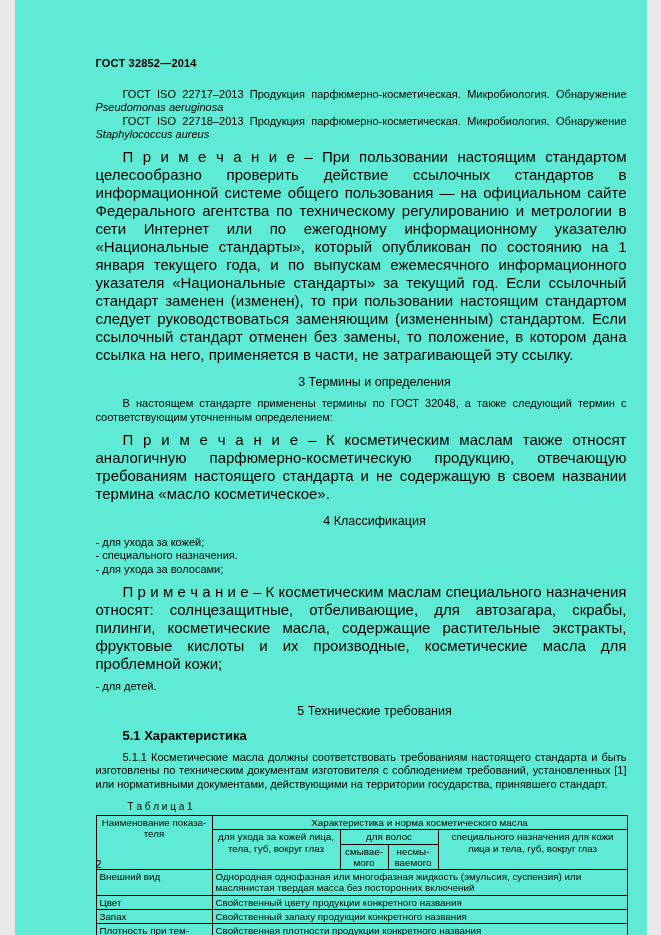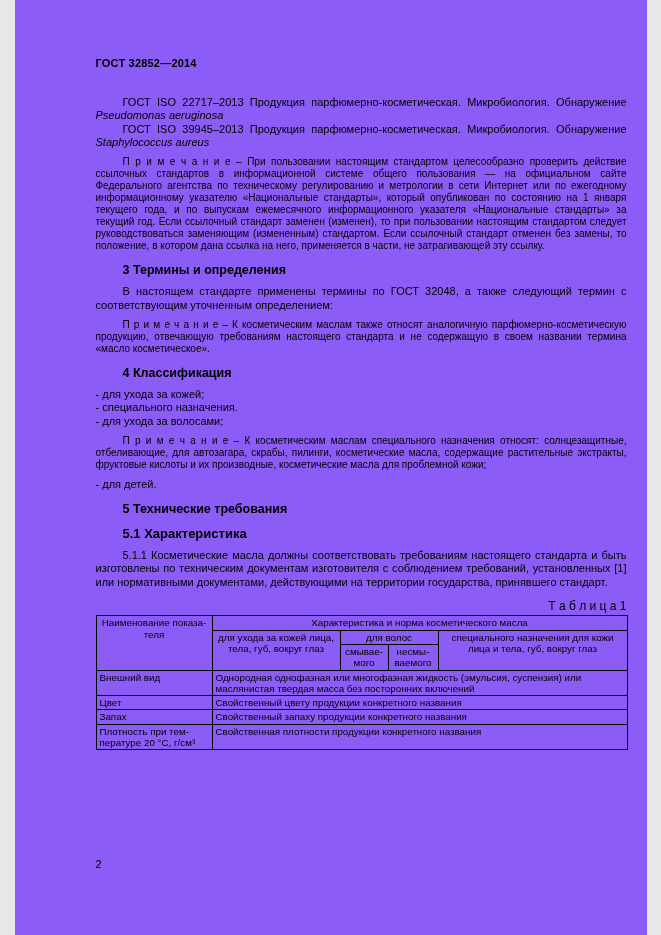--- a/index.html
+++ b/index.html
@@ -2,21 +2,21 @@
 <html><head>
 <meta charset="utf-8">
 <style>
   * { box-sizing: border-box; }
   html, body { margin: 0; padding: 0; background: #e8e8e8; }
   .page {
     position: relative;
     width: 632px;
     height: 935px;
     margin: 0 auto;
-    background: #8b5cf6;
+    background: #5eead4;
     color: #000000;
     font-family: "Liberation Sans", sans-serif;
     overflow: hidden;
   }
   .doc-header {
     position: absolute;
     top: 57px;
     left: 81px;
     font-size: 11px;
     font-weight: bold;
@@ -26,49 +26,50 @@
     position: absolute;
     top: 82px;
     left: 81px;
     width: 531px;
     font-size: 11px;
     line-height: 1.21;
     text-align: justify;
   }
   p { margin: 0; text-indent: 27px; }
   p.noindent { text-indent: 0; }
-  p.first { margin-top: 14px; }
+  p.first { margin-top: 6px; }
   .note {
-    font-size: 10px;
+    font-size: 15px;
     line-height: 1.2;
     margin-top: 7px;
     margin-bottom: 7px;
   }
   h2 {
     font-size: 12.5px;
-    font-weight: bold;
+    font-weight: normal;
     margin: 11px 0 7px 0;
     text-indent: 27px;
-    text-align: left;
+    text-align: center;
   }
   h3 {
     font-size: 13px;
     font-weight: bold;
     margin: 9px 0 7px 0;
     text-indent: 27px;
     text-align: left;
   }
   .italic { font-style: italic; }
   .bold { font-weight: bold; }
   .table-caption {
     text-indent: 0;
-    font-size: 12px;
+    font-size: 10px;
     margin-top: 10px;
     margin-bottom: 2px;
-    text-align: right;
+    text-align: left;
+    margin-left: 32px;
   }
   table {
     border-collapse: collapse;
     width: 531px;
     font-size: 9.8px;
     line-height: 1.15;
     table-layout: fixed;
   }
   td {
     border: 1px solid #000;
@@ -92,21 +93,21 @@
 <body>
 
 <div class="page">
 
   <div class="doc-header">ГОСТ 32852—2014</div>
 
   <div class="content">
 
     <p class="first"><span>ГОСТ ISO 22717–2013 Продукция парфюмерно-косметическая. Микробиология. Обнаружение </span><span class="italic">Pseudomonas aeruginosa</span></p>
 
-    <p><span>ГОСТ ISO 39945–2013 Продукция парфюмерно-косметическая. Микробиология. Обнаружение </span><span class="italic">Staphylococcus aureus</span></p>
+    <p><span>ГОСТ ISO 22718–2013 Продукция парфюмерно-косметическая. Микробиология. Обнаружение </span><span class="italic">Staphylococcus aureus</span></p>
 
     <p class="note">П р и м е ч а н и е  –  При пользовании настоящим стандартом целесообразно проверить действие ссылочных стандартов в информационной системе общего пользования — на официальном сайте Федерального агентства по техническому регулированию и метрологии в сети Интернет или по ежегодному информационному указателю «Национальные стандарты», который опубликован по состоянию на 1 января текущего года, и по выпускам ежемесячного информационного указателя «Национальные стандарты» за текущий год. Если ссылочный стандарт заменен (изменен), то при пользовании настоящим стандартом следует руководствоваться заменяющим (измененным) стандартом. Если ссылочный стандарт отменен без замены, то положение, в котором дана ссылка на него, применяется в части, не затрагивающей эту ссылку.</p>
 
     <h2>3 Термины и определения</h2>
 
     <p>В настоящем стандарте применены термины по ГОСТ 32048, а также следующий термин с соответствующим уточненным определением:</p>
 
 
     <p class="note">П р и м е ч а н и е  –  К косметическим маслам также относят аналогичную парфюмерно-косметическую продукцию, отвечающую требованиям настоящего стандарта и не содержащую в своем названии термина «масло косметическое».</p>
 

